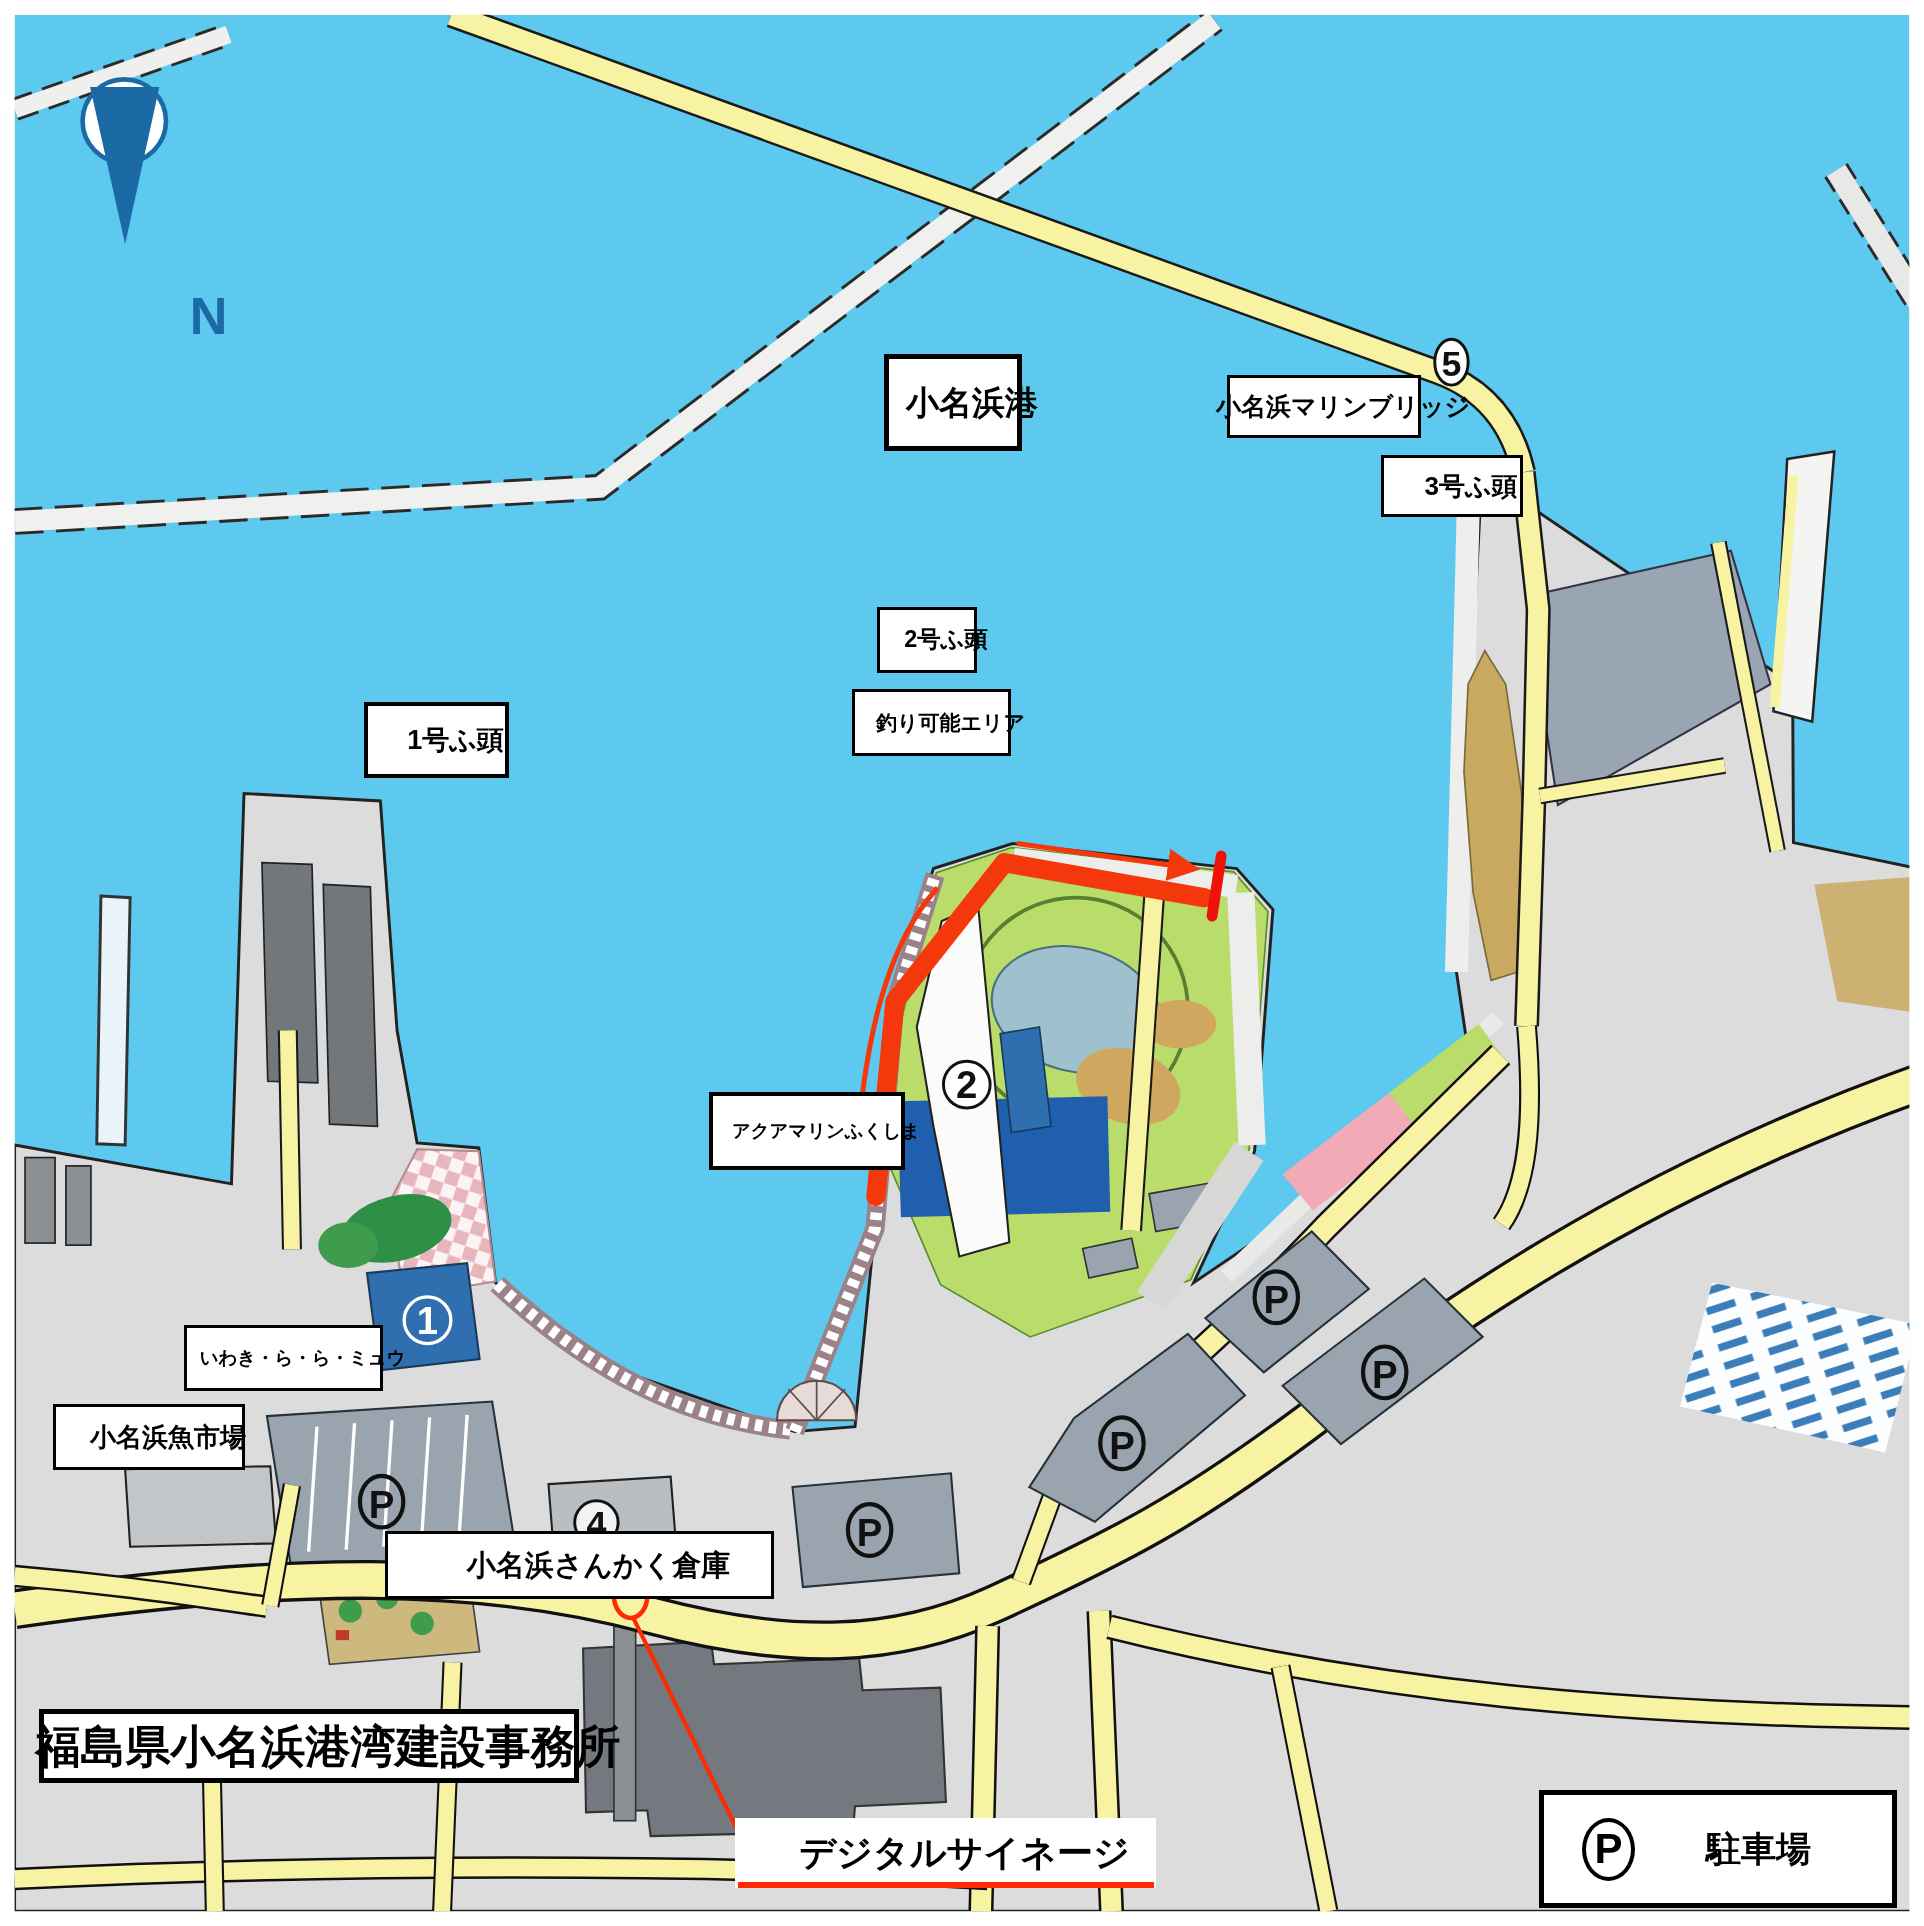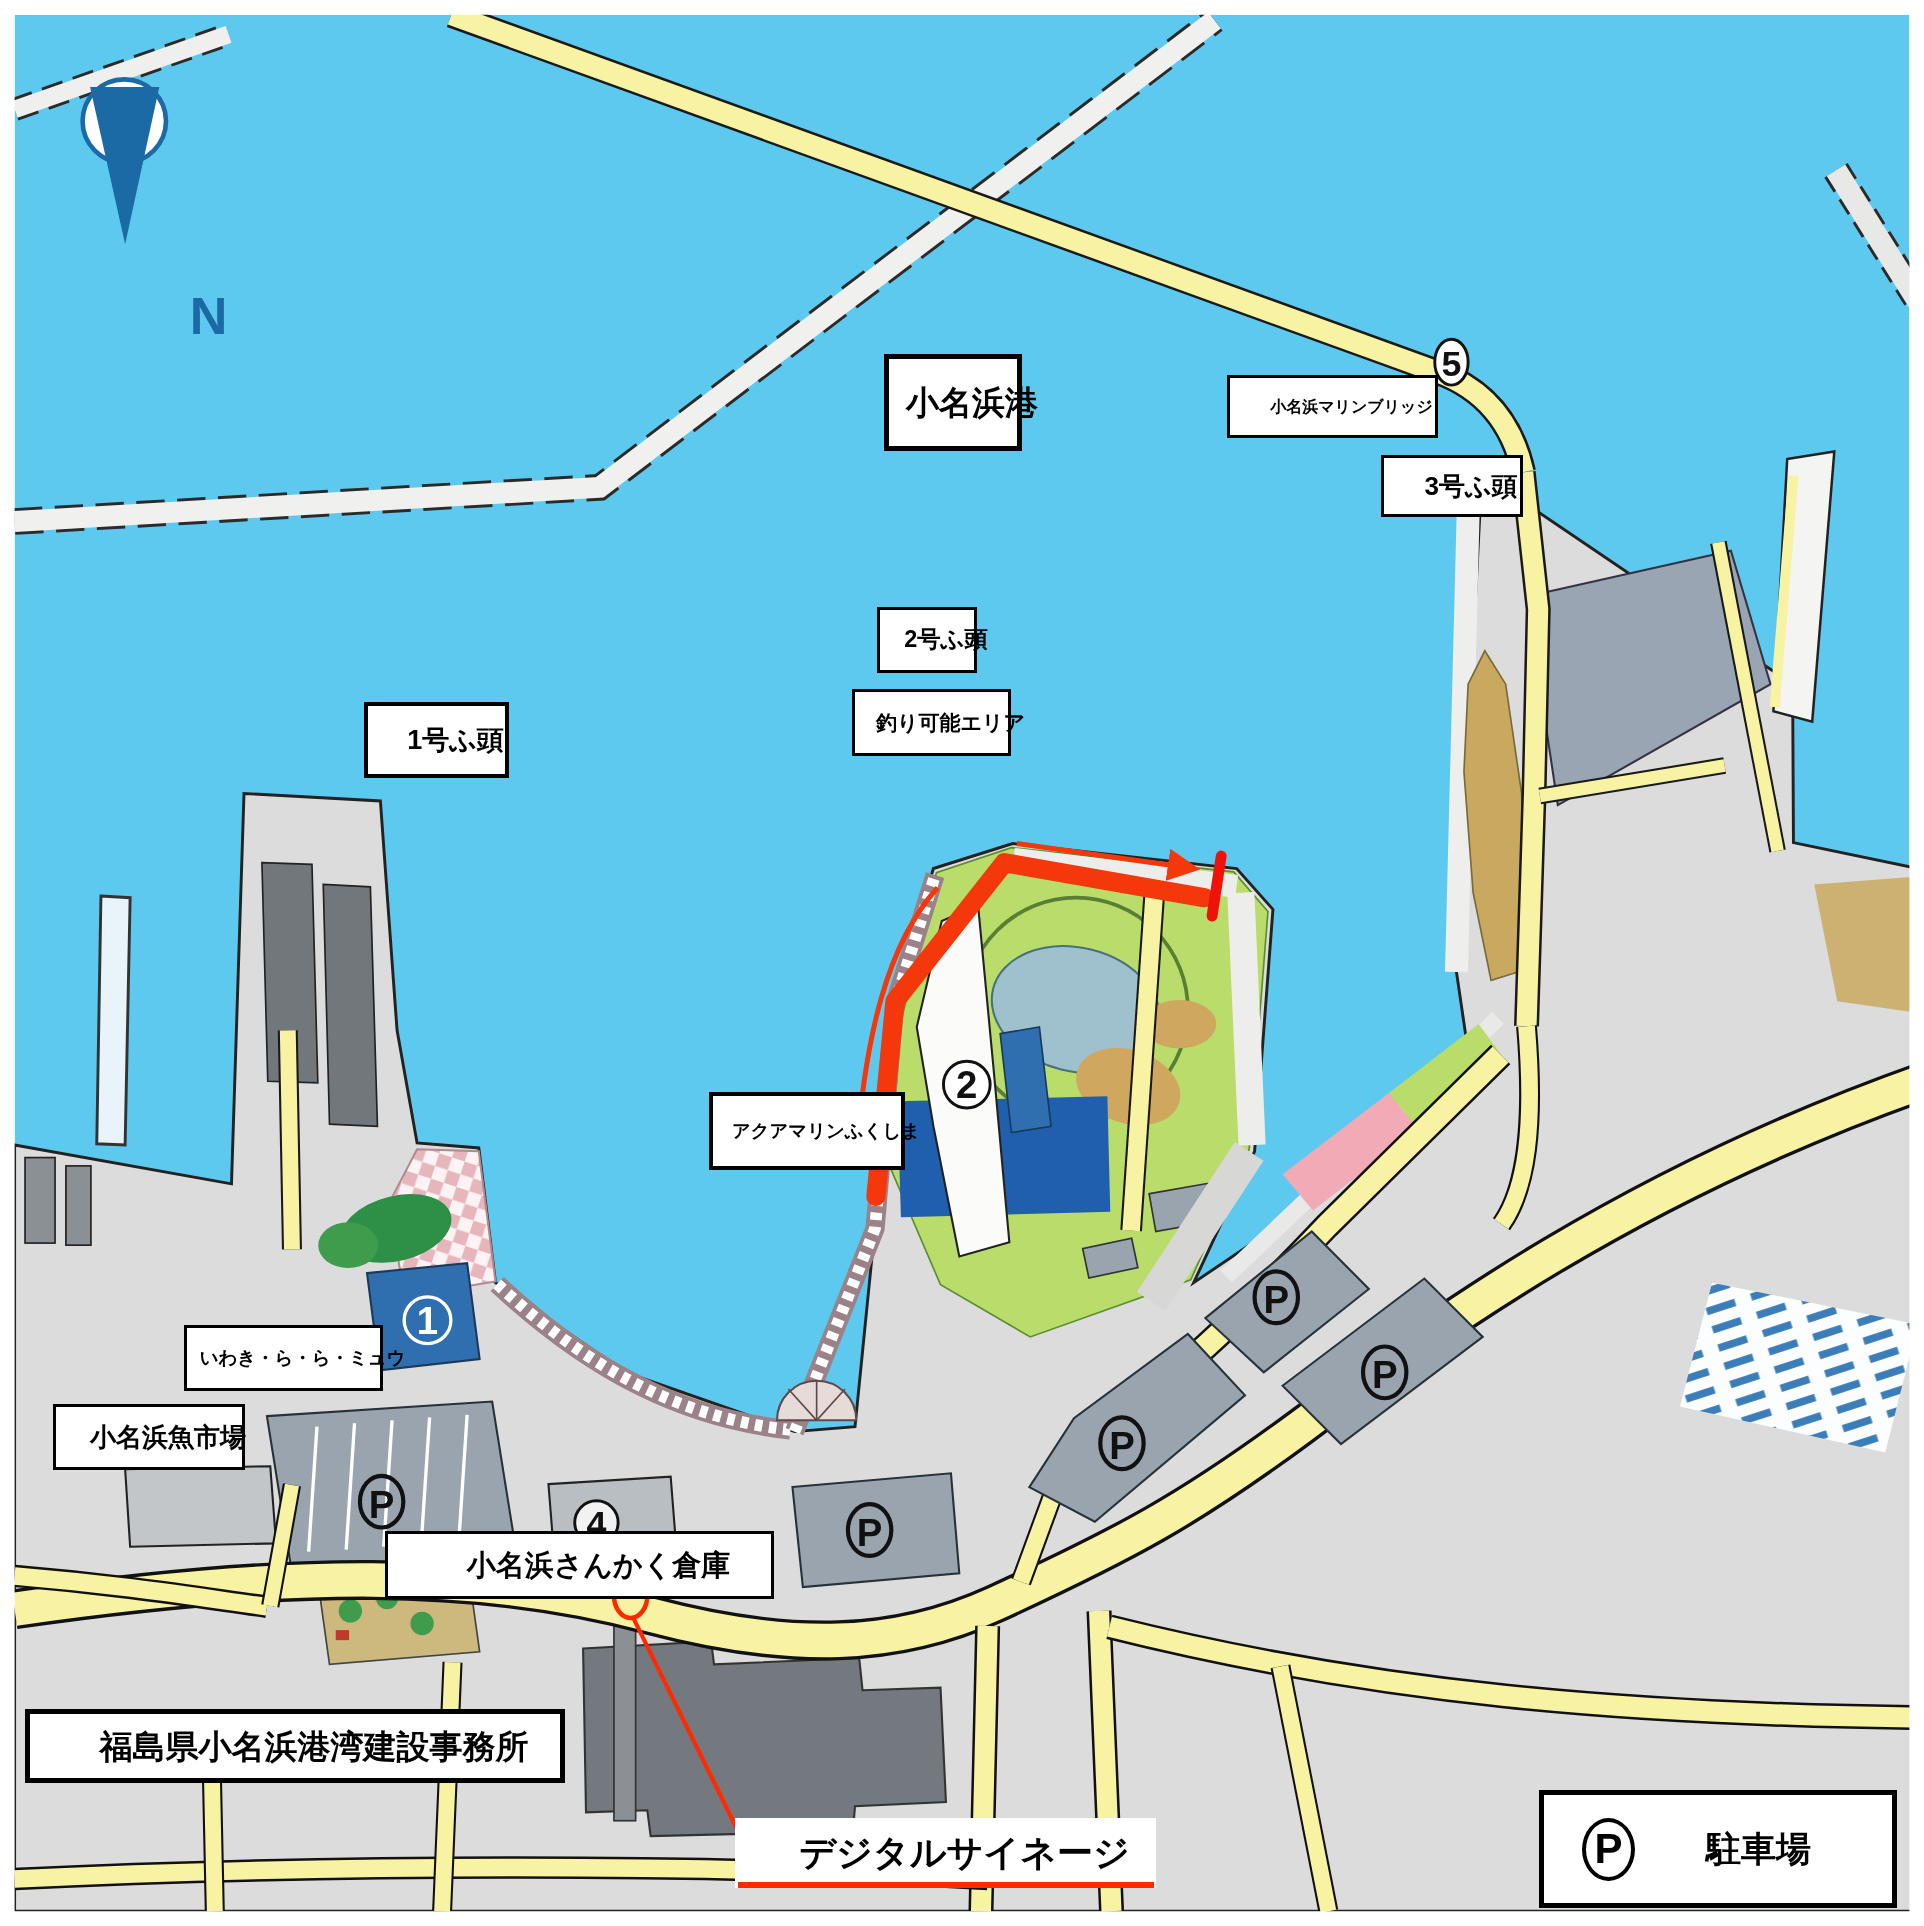--- a/index.html
+++ b/index.html
@@ -261,39 +261,39 @@
   <g fill="#ffffff">
     <rect x="0" y="0" width="4613" height="35"></rect>
     <rect x="0" y="4582" width="4613" height="35"></rect>
     <rect x="0" y="0" width="35" height="4617"></rect>
     <rect x="4578" y="0" width="35" height="4617"></rect>
   </g>
 </svg>
 
 <div class="lbl" style="left:884px;top:354px;width:138px;height:97px;border-width:5px;font-size:33px;">小名浜港</div>
 
-<div class="lbl" style="left:1227px;top:375px;width:211px;height:63px;font-size:16px;">小名浜マリンブリッジ</div>
+<div class="lbl" style="left:1227px;top:375px;width:194px;height:63px;font-size:25px;">小名浜マリンブリッジ</div>
 
 <div class="lbl" style="left:1381px;top:455px;width:142px;height:62px;font-size:26px;">3号ふ頭</div>
 
 <div class="lbl" style="left:877px;top:607px;width:100px;height:66px;font-size:23.4px;">2号ふ頭</div>
 
 <div class="lbl" style="left:852px;top:689px;width:159px;height:67px;font-size:21px;">釣り可能エリア</div>
 
 <div class="lbl" style="left:336px;top:702px;width:145px;height:76px;border-width:4.2px;font-size:27px;margin-left:28px;">1号ふ頭</div>
 
 <div class="lbl" style="left:709px;top:1092px;width:196px;height:78px;border-width:4.2px;font-size:18.4px;">アクアマリンふくしま</div>
 
 <div class="lbl" style="left:184px;top:1325px;width:199px;height:66px;font-size:18.4px;">いわき・ら・ら・ミュウ</div>
 
 <div class="lbl" style="left:53px;top:1404px;width:192px;height:66px;font-size:26px;">小名浜魚市場</div>
 
 <div class="lbl" style="left:385px;top:1531px;width:389px;height:68px;font-size:29px;">小名浜さんかく倉庫</div>
 
-<div class="lbl" style="left:25px;top:1709px;width:540px;height:74px;border-width:5px;font-size:33px;">福島県小名浜港湾建設事務所</div>
+<div class="lbl" style="left:39px;top:1709px;width:540px;height:74px;border-width:5px;font-size:45px;">福島県小名浜港湾建設事務所</div>
 
 <div class="lbl noborder" style="left:735px;top:1818px;width:421px;height:70px;font-size:36px;">
   <span>デジタルサイネージ</span>
   <span class="underline-red"></span>
 </div>
 
 <div class="legend-box" style="left:1539px;top:1790px;width:358px;height:118px;">
   <span class="legend-p">P</span>
   <span class="legend-text">駐車場</span>
 </div>

